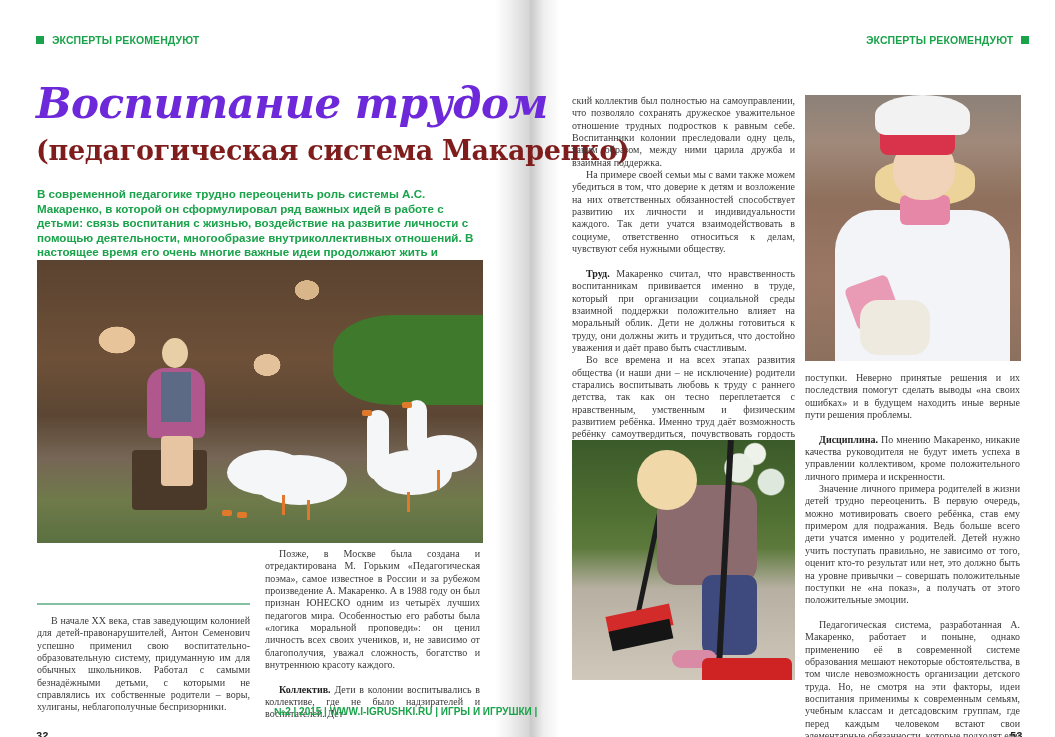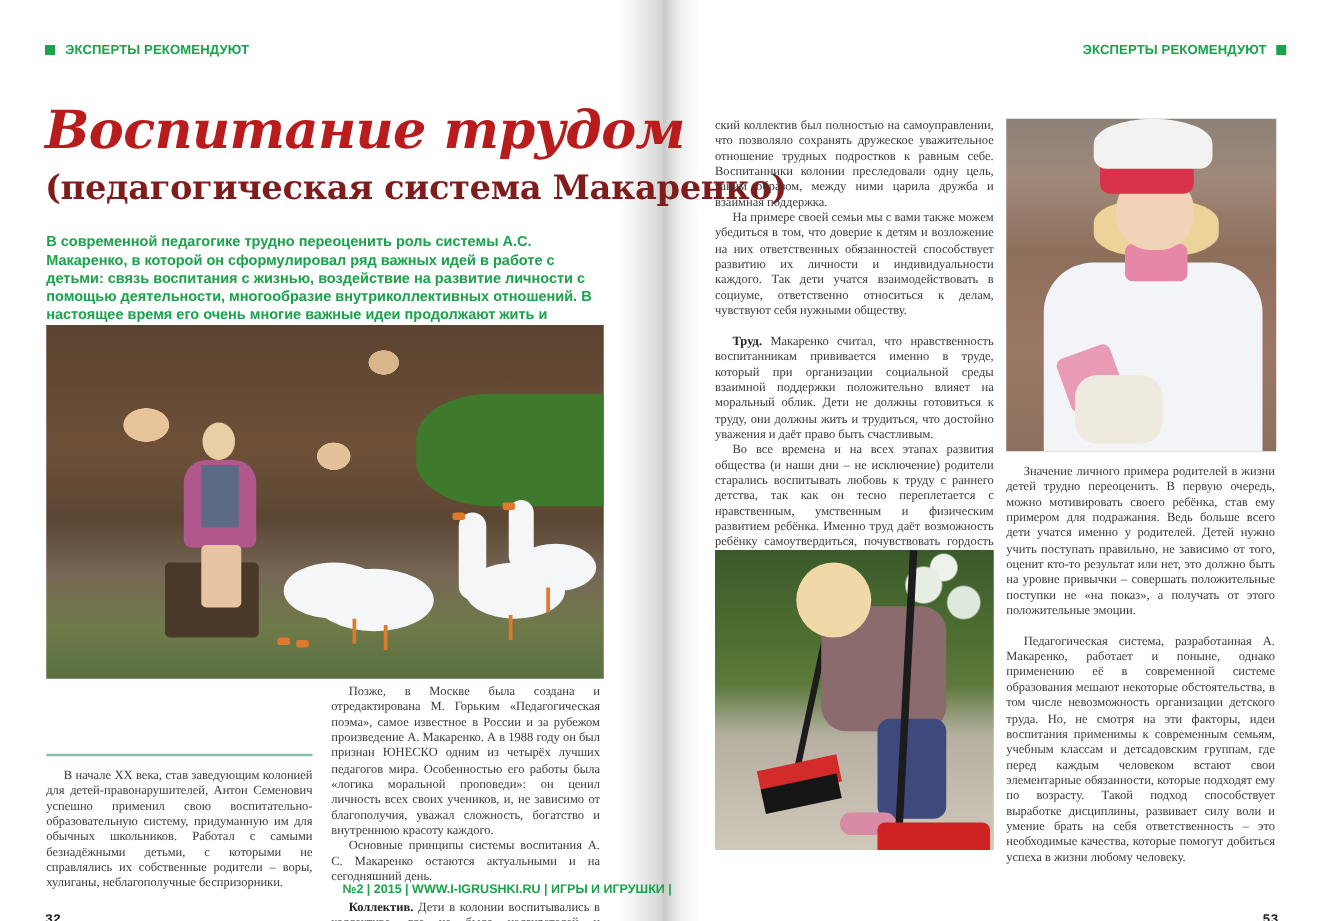--- a/index.html
+++ b/index.html
@@ -7,21 +7,21 @@
   body{position:relative;font-family:"Liberation Serif",serif;color:#333}
   .spread{position:absolute;left:0;top:0;width:1055px;height:547px;background:#fff}
   .spine{position:absolute;left:495px;top:0;width:65px;height:737px;
     background:linear-gradient(to right,#fff 0%,#f2f2f2 20%,#d6d6d6 52%,#c9c9c9 55%,#efefef 75%,#fff 100%)}
   .section-tag{position:absolute;top:34px;font-family:"Liberation Sans",sans-serif;font-weight:bold;
     font-size:10.5px;color:#1aa34a;letter-spacing:.1px;display:flex;align-items:center;gap:8px}
   .section-tag .sq{width:8px;height:8px;background:#1aa34a;display:inline-block}
   .tag-left{left:36px}
   .tag-right{left:866px}
   .title{position:absolute;left:36px;top:80px;font-family:"DejaVu Serif",serif;font-style:italic;font-weight:bold;
-    color:#b91c1c;font-size:42px;line-height:48px;letter-spacing:-.5px;white-space:nowrap}
+    color:#6d28d9;font-size:42px;line-height:48px;letter-spacing:-.5px;white-space:nowrap}
   .subtitle{position:absolute;left:36px;top:135px;font-family:"DejaVu Serif",serif;font-weight:bold;
     color:#7f1d1d;font-size:27px;line-height:32px;white-space:nowrap;letter-spacing:-.3px}
   .lead{position:absolute;left:37px;top:187px;width:455px;font-family:"Liberation Sans",sans-serif;font-weight:bold;
     color:#1aa34a;font-size:11.6px;line-height:14.6px}
   .photo{position:absolute;overflow:hidden}
   .photo-geese{left:37px;top:260px;width:446px;height:283px;
     background:
       radial-gradient(ellipse 30px 22px at 80px 80px,#e8c49a 60%,transparent 62%),
       radial-gradient(ellipse 22px 18px at 230px 105px,#e3c29b 60%,transparent 62%),
       radial-gradient(ellipse 20px 16px at 270px 30px,#d9b68a 60%,transparent 62%),
@@ -121,21 +121,20 @@
   </div>
 
   <div class="sep"></div>
 
   <div class="col col1">
     <p>В начале XX века, став заведующим колонией для детей-правонарушителей, Антон Семенович успешно применил свою воспитательно-образовательную систему, придуманную им для обычных школьников. Работал с самыми безнадёжными детьми, с которыми не справлялись их собственные родители – воры, хулиганы, неблагополучные беспризорники.</p>
   </div>
 
   <div class="col col2">
     <p>Позже, в Москве была создана и отредактирована М. Горьким «Педагогическая поэма», самое известное в России и за рубежом произведение А. Макаренко. А в 1988 году он был признан ЮНЕСКО одним из четырёх лучших педагогов мира. Особенностью его работы была «логика моральной проповеди»: он ценил личность всех своих учеников, и, не зависимо от благополучия, уважал сложность, богатство и внутреннюю красоту каждого.</p>
-    <p>Основные принципы системы воспитания А. С. Макаренко остаются актуальными и на сегодняшний день.</p>
     <p class="gap"><b>Коллектив.</b><span> Дети в колонии воспитывались в коллективе, где не было надзирателей и воспитателей. Дет-</span></p>
   </div>
 
   <div class="col col3">
     <p style="text-indent:0">ский коллектив был полностью на самоуправлении, что позволяло сохранять дружеское уважительное отношение трудных подростков к равным себе. Воспитанники колонии преследовали одну цель, таким образом, между ними царила дружба и взаимная поддержка.</p>
     <p>На примере своей семьи мы с вами также можем убедиться в том, что доверие к детям и возложение на них ответственных обязанностей способствует развитию их личности и индивидуальности каждого. Так дети учатся взаимодействовать в социуме, ответственно относиться к делам, чувствуют себя нужными обществу.</p>
     <p class="gap"><b>Труд.</b><span> Макаренко считал, что нравственность воспитанникам прививается именно в труде, который при организации социальной среды взаимной поддержки положительно влияет на моральный облик. Дети не должны готовиться к труду, они должны жить и трудиться, что достойно уважения и даёт право быть счастливым.</span></p>
     <p>Во все времена и на всех этапах развития общества (и наши дни – не исключение) родители старались воспитывать любовь к труду с раннего детства, так как он тесно переплетается с нравственным, умственным и физическим развитием ребёнка. Именно труд даёт возможность ребёнку самоутвердиться, почувствовать гордость за свои успехи.</p>
     <p class="gap"><b>Самоуправление.</b><span> Дети должны иметь возможность самостоятельно принимать решения и нести за это свою ответственность. Именно самостоятельность – одна из характерных черт взросления ребёнка. Её формирование – процесс не быстрый и не всегда простой, но необходимый и требующий от родителей максимум терпения и понимания. И да, дети могут и должны совершать глупые</span></p>
   </div>
@@ -158,20 +157,22 @@
     <div class="tee"></div>
     <div class="collar"></div>
     <div class="face"></div>
     <div class="hat"></div>
     <div class="cap"></div>
     <div class="sleeve"></div>
     <div class="glove"></div>
   </div>
 
   <div class="col col4">
+    <p style="text-indent:0">поступки. Неверно принятые решения и их последствия помогут сделать выводы «на своих ошибках» и в будущем находить иные верные пути решения проблемы.</p>
+    <p class="gap"><b>Дисциплина.</b><span> По мнению Макаренко, никакие качества руководителя не будут иметь успеха в управлении коллективом, кроме положительного личного примера и искренности.</span></p>
     <p>Значение личного примера родителей в жизни детей трудно переоценить. В первую очередь, можно мотивировать своего ребёнка, став ему примером для подражания. Ведь больше всего дети учатся именно у родителей. Детей нужно учить поступать правильно, не зависимо от того, оценит кто-то результат или нет, это должно быть на уровне привычки – совершать положительные поступки не «на показ», а получать от этого положительные эмоции.</p>
     <p class="gap">Педагогическая система, разработанная А. Макаренко, работает и поныне, однако применению её в современной системе образования мешают некоторые обстоятельства, в том числе невозможность организации детского труда. Но, не смотря на эти факторы, идеи воспитания применимы к современным семьям, учебным классам и детсадовским группам, где перед каждым человеком встают свои элементарные обязанности, которые подходят ему по возрасту. Такой подход способствует выработке дисциплины, развивает силу воли и умение брать на себя ответственность – это необходимые качества, которые помогут добиться успеха в жизни любому человеку.</p>
   </div>
 
   <div class="pagenum pn-left">32</div>
   <div class="footer">№2 | 2015 | WWW.I-IGRUSHKI.RU | ИГРЫ И ИГРУШКИ |</div>
   <div class="pagenum pn-right">53</div>
 </div>
 
 </body></html>

